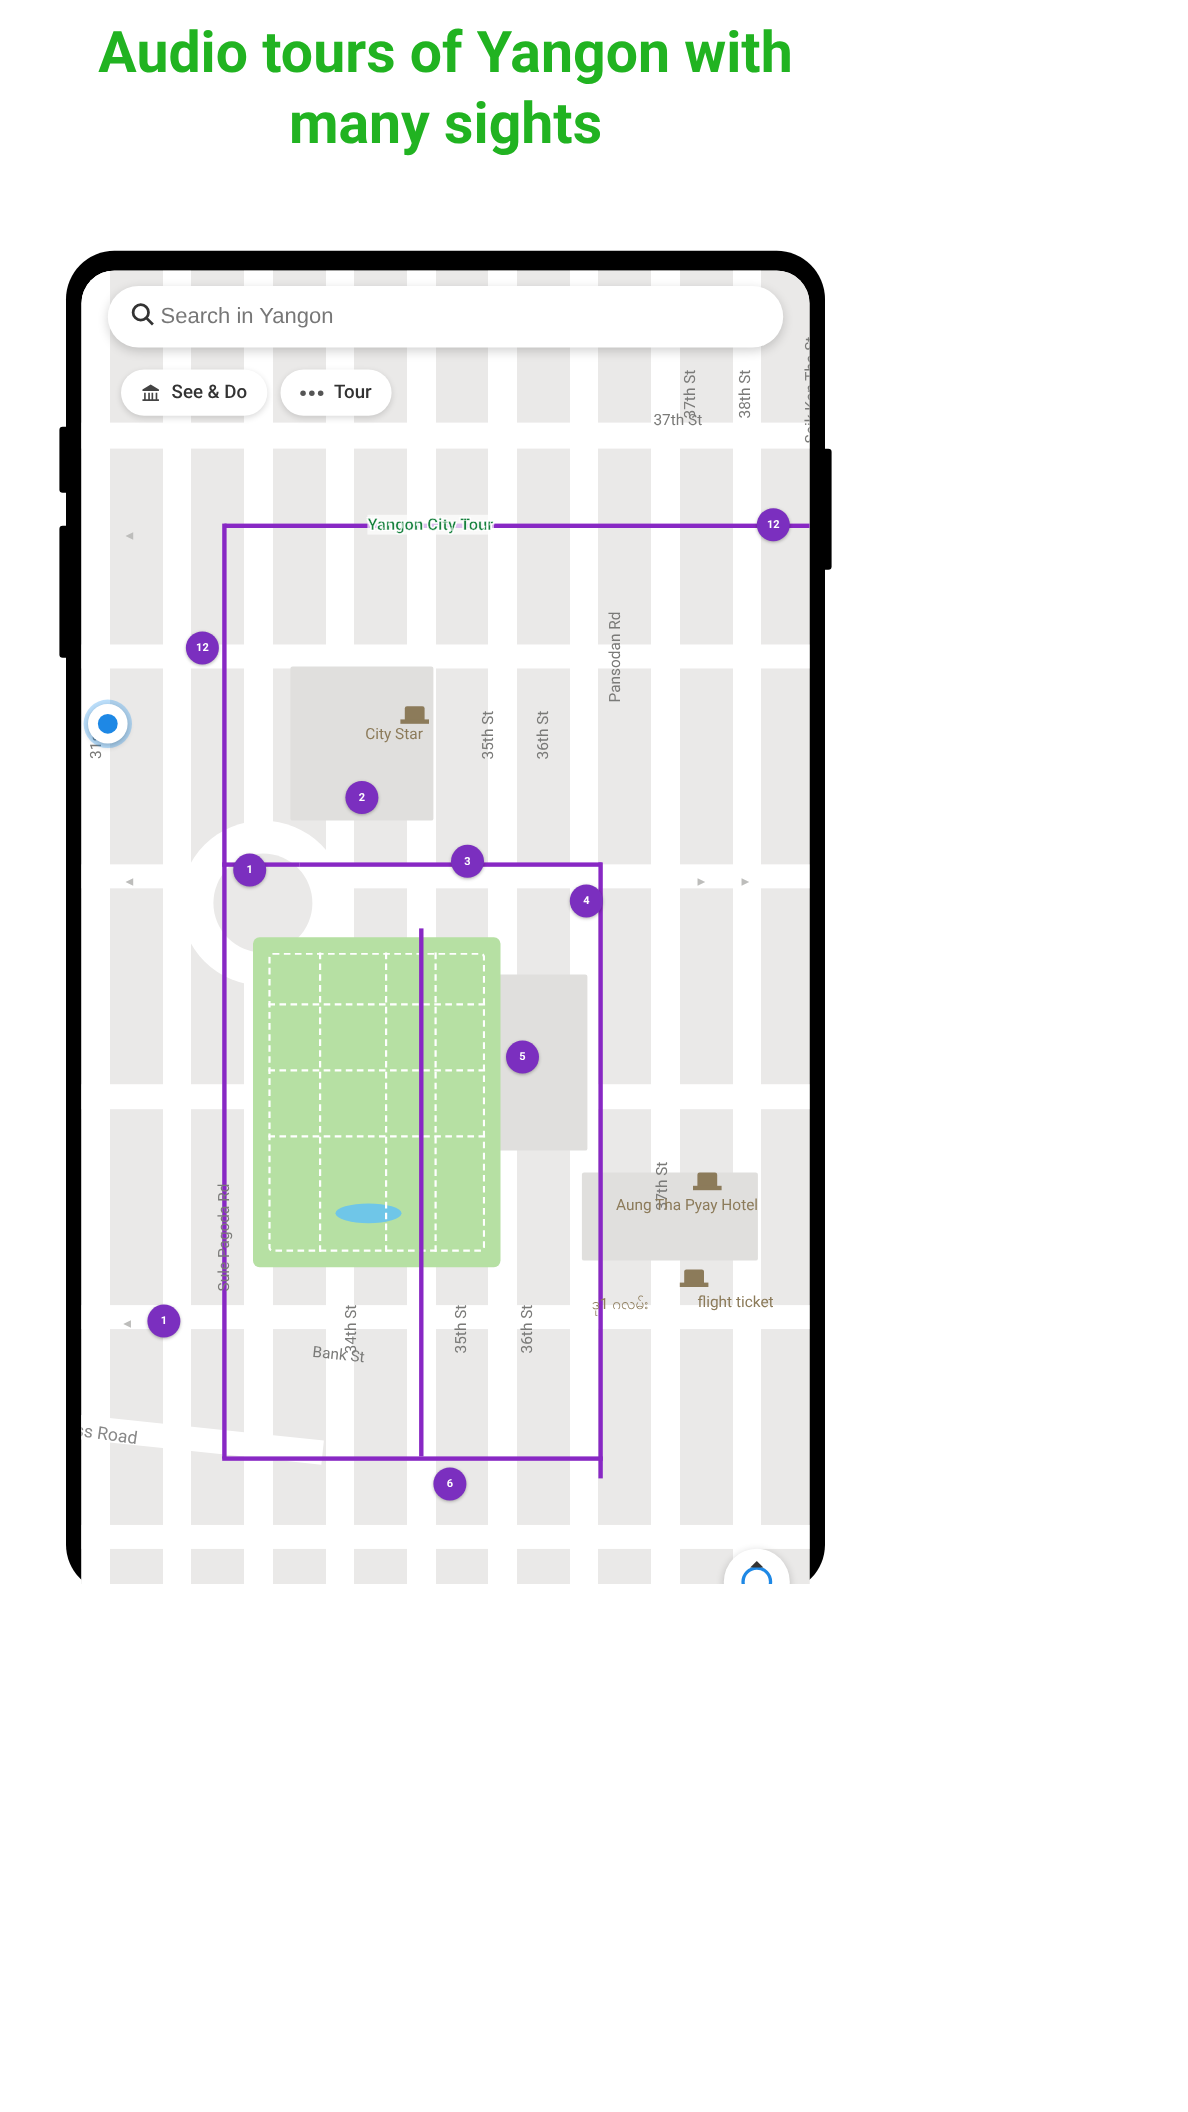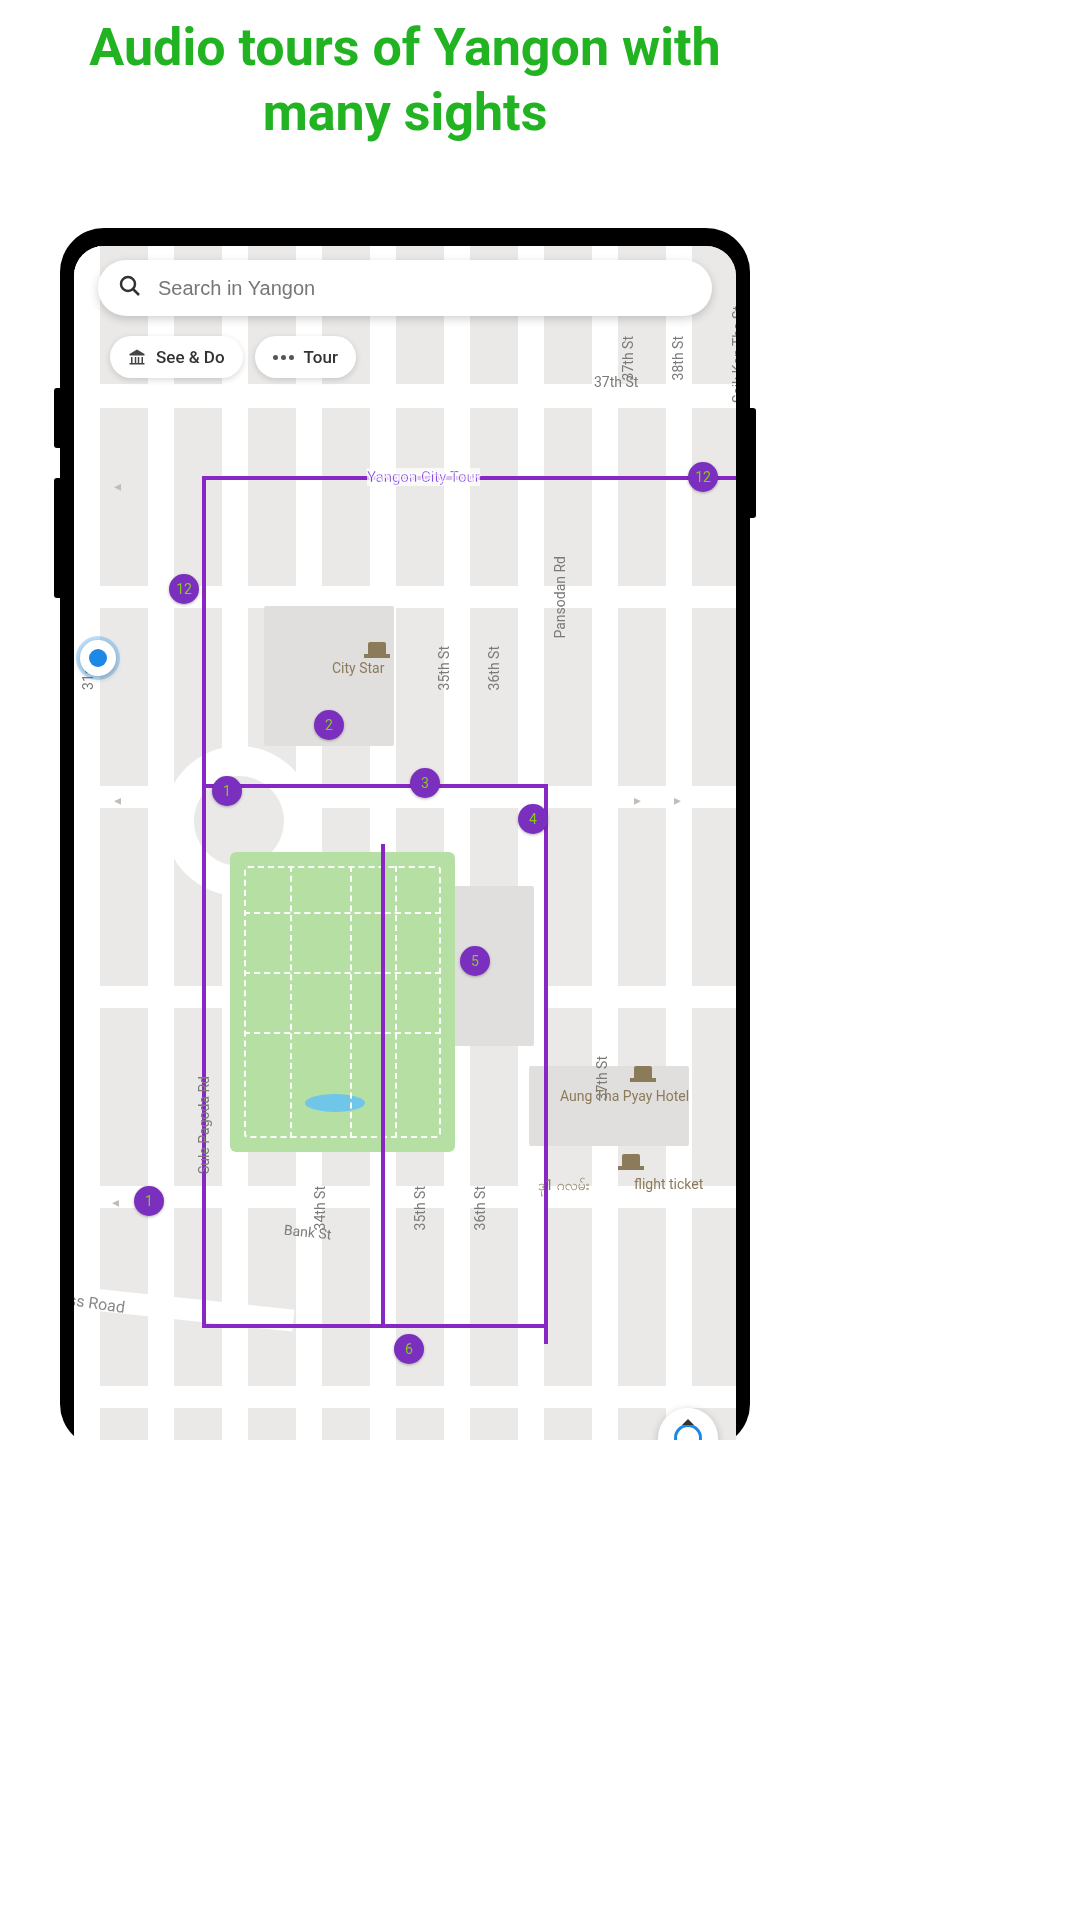--- a/index.html
+++ b/index.html
@@ -93,38 +93,37 @@
     border-radius:50%;
   }
   .roundabout::after{
     content:''; position:absolute; inset:30px;
     background:#eae9e8; border-radius:50%;
   }
   .route-line-h { position:absolute; height:4px; background:#8828c4; }
   .route-line-v { position:absolute; width:4px; background:#8828c4; }
   .route-label {
     position:absolute;
-    color:#6d28d9;
+    color:#15803d;
     font-size:15px;
-    font-weight:400;
+    font-weight:700;
     background:rgba(255,255,255,0.7);
     -webkit-text-stroke: 0.5px #fff;
     text-shadow: -1px -1px 0 #fff, 1px -1px 0 #fff, -1px 1px 0 #fff, 1px 1px 0 #fff;
-    margin-left: 33px;
   }
 
   
   .poi {
     position:absolute;
     width:30px; height:30px;
     background:#7b2fbf;
     border-radius:50%;
-    color:#84cc16;
-    font-size:14px;
-    font-weight:400;
+    color:#ffffff;
+    font-size:10px;
+    font-weight:700;
     display:flex; align-items:center; justify-content:center;
     box-shadow:0 1px 3px rgba(0,0,0,.3);
   }
 
   
   .user-loc {
     position:absolute;
     width:36px; height:36px;
     background:#fff;
     border:4px solid #fff;
@@ -163,21 +162,21 @@
   .search-bar {
     position:absolute;
     left:24px; right:24px; top:14px;
     height:56px;
     background:#fff;
     border-radius:28px;
     box-shadow:0 3px 10px rgba(0,0,0,.18);
     display:flex;
     align-items:center;
     padding:0 20px;
-    gap:16px;
+    gap:4px;
   }
   .search-icon svg { width:24px; height:24px; }
   .search-input {
     border:none; outline:none;
     font-size:20px;
     color:#333;
     flex:1;
     background:transparent;
   }
   .search-input::placeholder { color:#777; }

